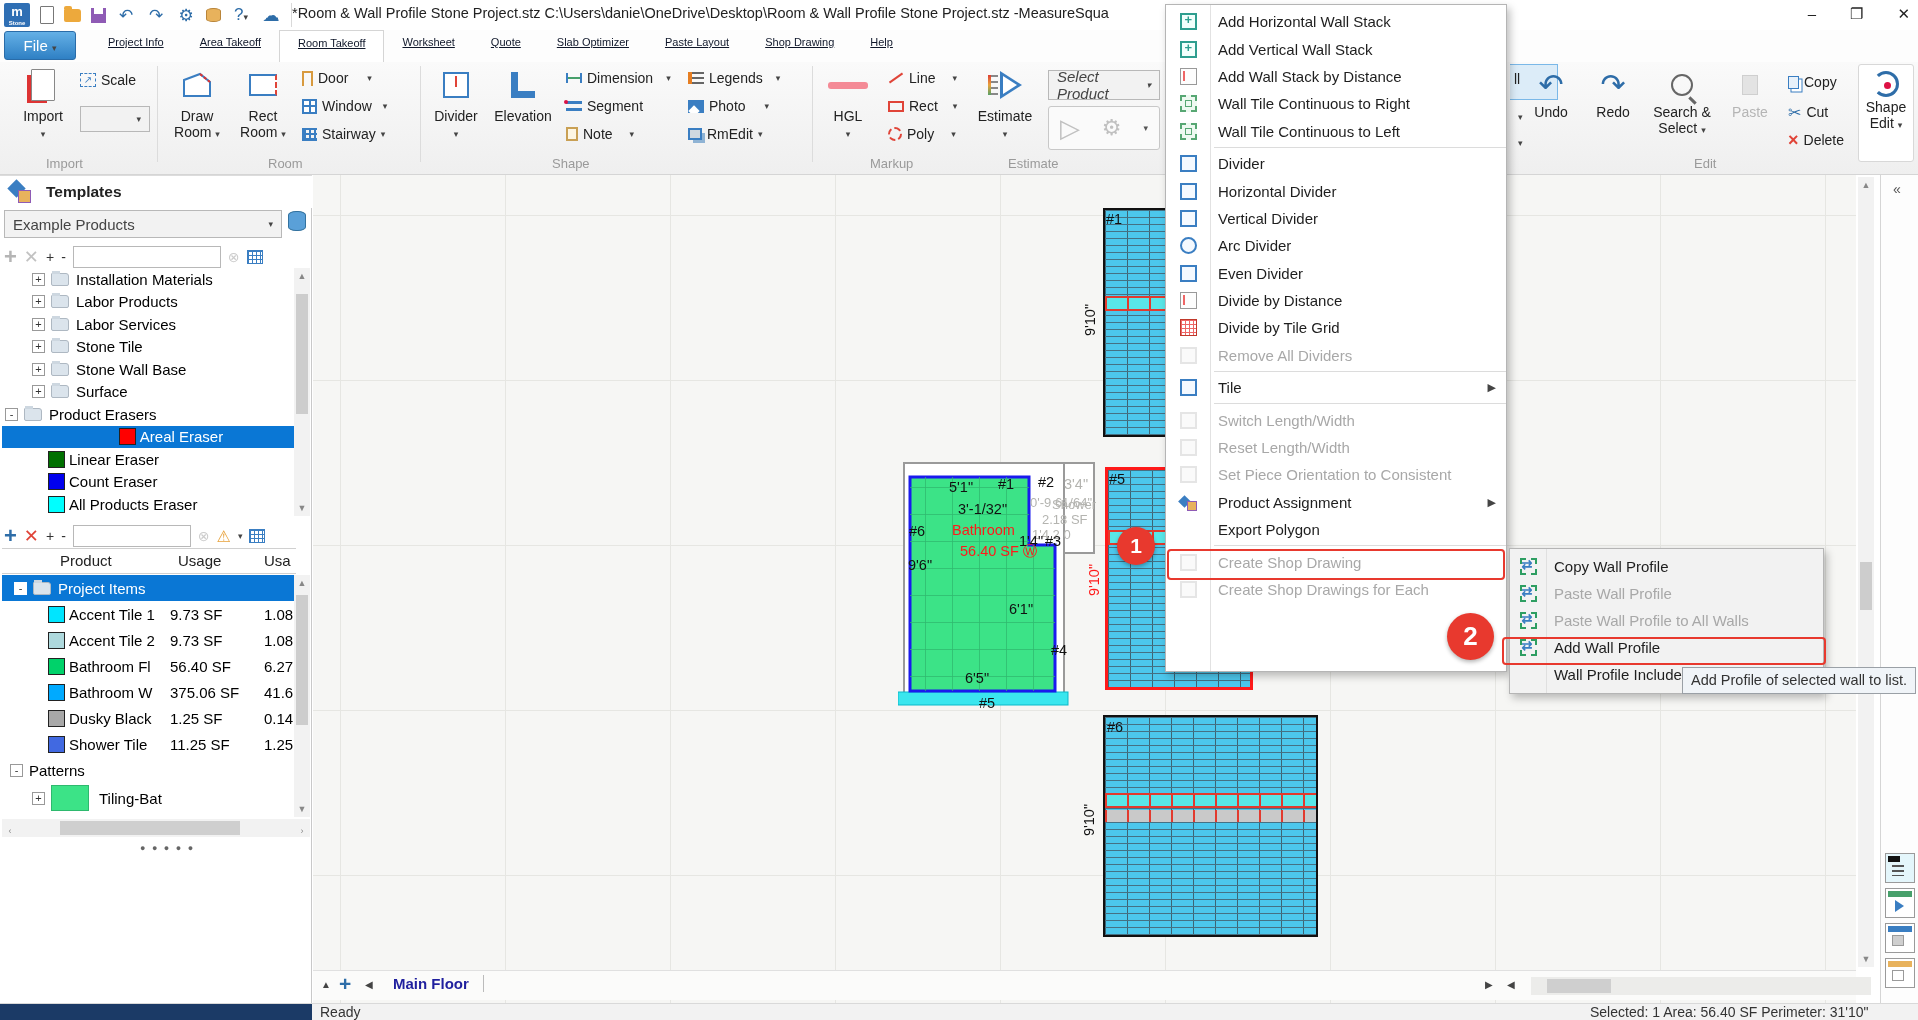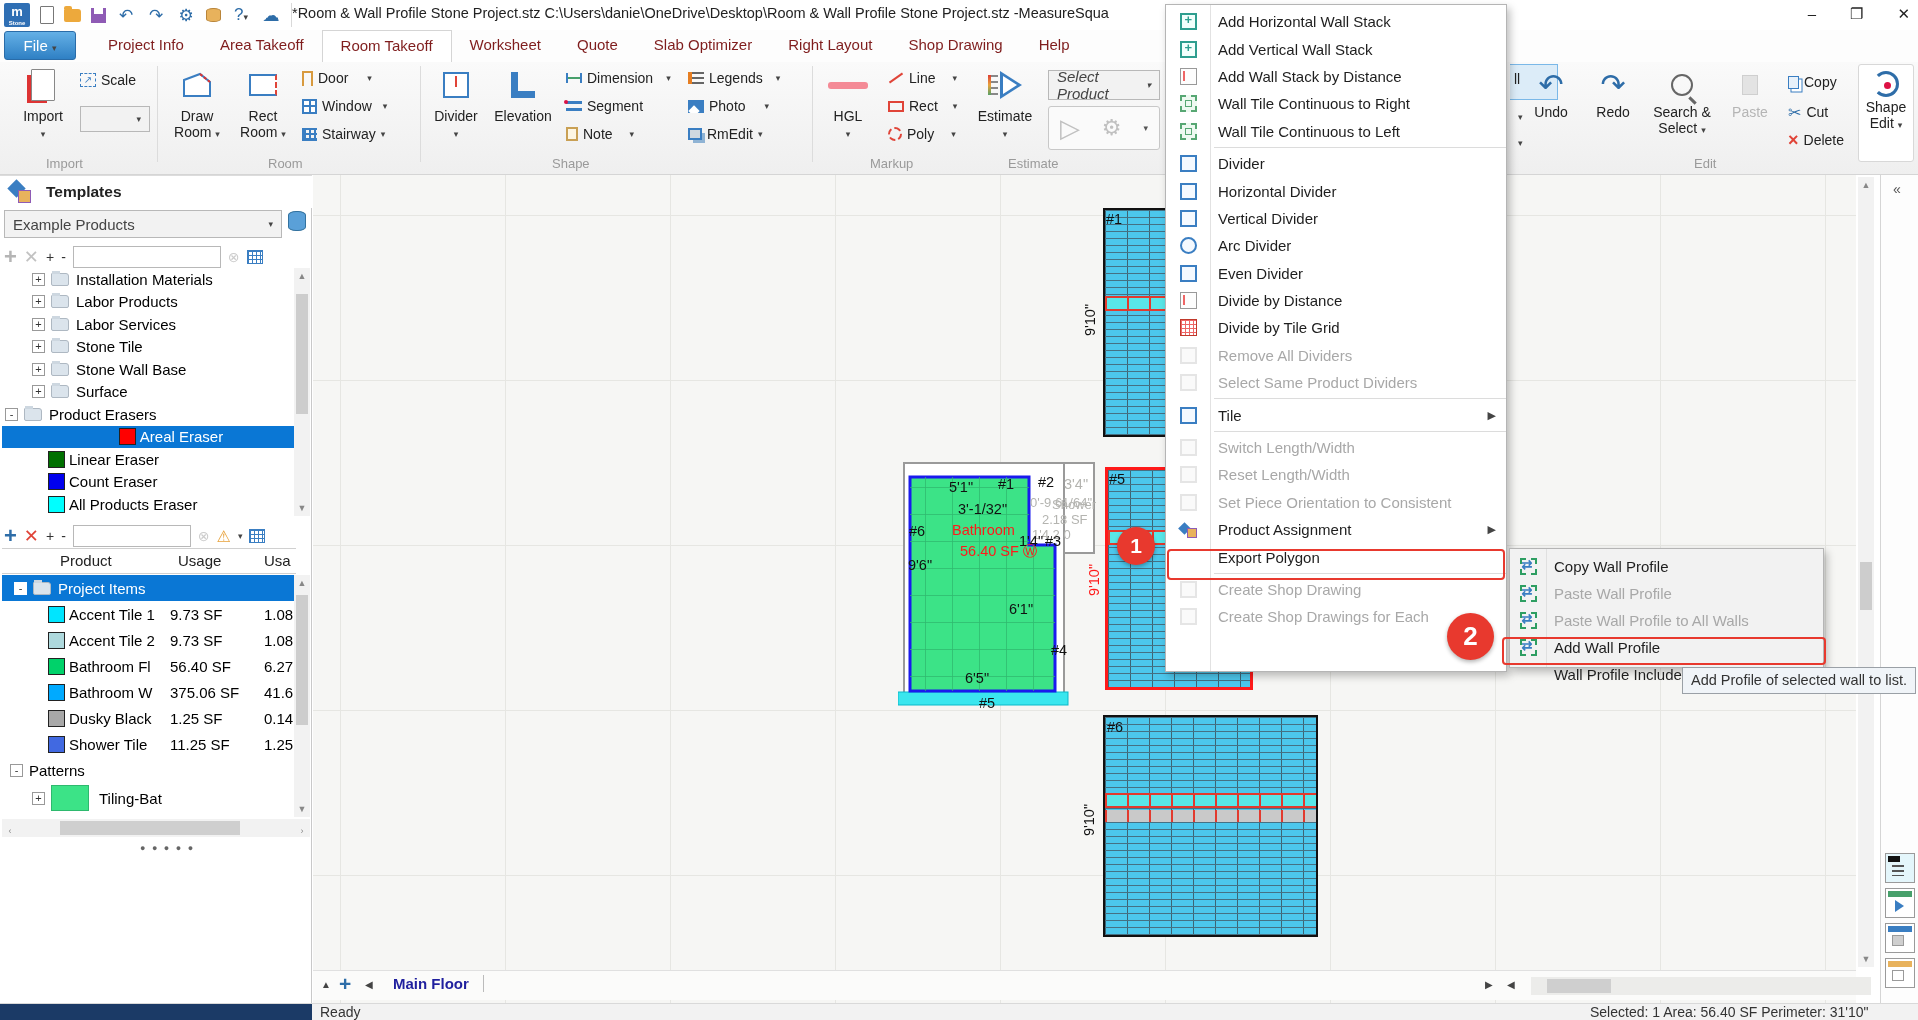--- a/index.html
+++ b/index.html
@@ -20,21 +20,21 @@
   .save-ico { width:15px; height:15px; background:#8f5bb5; position:relative; }
   .save-ico::before { content:""; position:absolute; left:3px; top:0; width:9px; height:6px; background:#fff; }
   .db-ico { width:15px; height:14px; background:#e8b25c; border-radius:7px/3px; border:1px solid #b9853a; }
   #title-text { position:absolute; left:292px; top:5px; width:868px; font-size:14.5px; color:#222; white-space:nowrap; overflow:hidden; }
   .win-ctrls { position:absolute; right:8px; top:0; display:flex; gap:34px; font-size:15px; color:#222; padding-top:5px; }
 
   
   #tabrow { position:absolute; left:0; top:30px; width:1918px; height:32px; background:#fdfdfd; }
   #file-btn { position:absolute; left:4px; top:1px; width:72px; height:29px; background:linear-gradient(#64b0e6,#2f80c4); border:1px solid #2a6ca8; border-radius:3px; color:#fff; font-size:15px; text-align:center; line-height:27px; }
   .tabs { position:absolute; left:90px; top:0; height:32px; display:flex; }
-  .tab { padding:6px 18px; font-size:15px; color:#7f1d1d; }
+  .tab { padding:6px 18px; font-size:11px; color:#0f172a;text-decoration:underline; }
   .tab.active { background:#fff; border:1px solid #d5d5d5; border-bottom:none; }
 
   
   #ribbon { position:absolute; left:0; top:62px; width:1918px; height:113px; background:linear-gradient(#fafafa,#efefef); border-bottom:1px solid #d5d5d5; }
   .rsep { position:absolute; top:4px; width:1px; height:96px; background:#dcdcdc; }
   .glabel { position:absolute; top:94px; font-size:13px; color:#9a9a9a; }
   .bigbtn { position:absolute; top:2px; text-align:center; font-size:14px; color:#222; }
   .bigbtn .bb-ico { height:42px; display:flex; align-items:center; justify-content:center; margin-bottom:2px; }
   .smallbtn { position:absolute; display:flex; align-items:center; gap:5px; font-size:14px; color:#222; height:24px; }
   .dd { font-size:9px; color:#444; }
@@ -177,21 +177,21 @@
   .ic-greenbox { border:2px dashed #57a773; background:#eef9f1; }
   .ic-greenbox::after { content:""; position:absolute; left:3px; top:3px; right:3px; bottom:3px; border:1.5px solid #57a773; }
   .ic-gray { border:2px solid #c6c6c6; background:#f6f6f6; }
   .ic-arc { border:2px solid #3a7ec2; border-radius:50%; background:#f4f9ff; }
   .ic-pa { border:none; }
   .ic-pa::before { content:""; position:absolute; left:0; top:3px; width:9px; height:9px; background:#3a7ec2; transform:rotate(45deg); }
   .ic-pa::after { content:""; position:absolute; left:7px; top:7px; width:8px; height:8px; background:#e8b25c; border:1px solid #8e5bb5; }
   .ic-calc { border:1.5px solid #999; background:linear-gradient(#e66,#e66) 2px 2px/2px 10px no-repeat,#fdfdfd; }
   .ic-none { visibility:hidden; }
   .redbox { position:absolute; border:2.5px solid #e8392e; border-radius:4px; z-index:60; }
-  #submenu { position:absolute; left:1509px; top:548px; width:315px; height:120px; background:#f2f2f2; border:1px solid #b5b5b5; box-shadow:3px 4px 8px rgba(0,0,0,.25); z-index:52; padding-top:4px; }
+  #submenu { position:absolute; left:1509px; top:548px; width:315px; height:146px; background:#f2f2f2; border:1px solid #b5b5b5; box-shadow:3px 4px 8px rgba(0,0,0,.25); z-index:52; padding-top:4px; }
   #submenu::before { content:""; position:absolute; left:36px; top:0; bottom:0; width:1px; background:#e0e0e0; }
   .srow { height:27px; display:flex; align-items:center; font-size:15px; color:#1e1e1e; }
   .srow .gut { width:36px; flex:none; display:flex; justify-content:center; }
   .srow .mlabel { padding-left:8px; }
   .srow.dis { color:#a8a8a8; }
   .ic-profile { border:2px dashed #2e9e62; }
   .ic-profile::after { content:"⇄"; position:absolute; left:0px; top:-3px; color:#3a7ec2; font-size:13px; font-weight:bold; }
   #tooltip { position:absolute; left:1682px; top:667px; width:234px; height:27px; background:#f0f4f8; border:1px solid #9aa0a6; font-size:14.5px; color:#333; line-height:25px; padding-left:8px; z-index:55; white-space:nowrap; overflow:hidden; }
   .badge { position:absolute; background:#e8392e; color:#fff; font-weight:bold; border-radius:50%; text-align:center; z-index:62; box-shadow:0 2px 4px rgba(0,0,0,.3); }
   #badge1 { left:1117px; top:527px; width:38px; height:38px; font-size:21px; line-height:38px; }
@@ -231,21 +231,21 @@
 <div id="tabrow">
   <div id="file-btn"><span>File</span> <span class="dd">▾</span></div>
   <div class="tabs">
 
   <div class="tab"><span>Project Info</span></div>
       <div class="tab"><span>Area Takeoff</span></div>
       <div class="tab active"><span>Room Takeoff</span></div>
       <div class="tab"><span>Worksheet</span></div>
       <div class="tab"><span>Quote</span></div>
       <div class="tab"><span>Slab Optimizer</span></div>
-      <div class="tab"><span>Right Layout</span></div>
+      <div class="tab"><span>Paste Layout</span></div>
       <div class="tab"><span>Shop Drawing</span></div>
       <div class="tab"><span>Help</span></div>
     </div>
 </div>
 
 <div id="ribbon">
 
   <div class="bigbtn" style="left:14px;width:58px;">
     <div class="bb-ico">
         <span class="ico-box page-ico" style="width:24px;height:32px;border-color:#888;box-shadow:-6px 4px 0 -2px #d33;"></span>
@@ -844,27 +844,20 @@
     </div>
 
     <div class="mrow dis">
       <span class="gut">
         <span class="ic ic-gray"></span>
       </span>
       <span class="mlabel">Remove All Dividers</span>
       <span class="marrow">▶</span>
     </div>
 
-    <div class="mrow dis">
-      <span class="gut">
-        <span class="ic ic-gray"></span>
-      </span>
-      <span class="mlabel">Select Same Product Dividers</span>
-      <span class="marrow">▶</span>
-    </div>
     <div class="msep on"></div>
 
     <div class="mrow">
       <span class="gut">
         <span class="ic ic-blue"></span>
       </span>
       <span class="mlabel">Tile</span>
       <span class="marrow show">▶</span>
     </div>
     <div class="msep on"></div>

